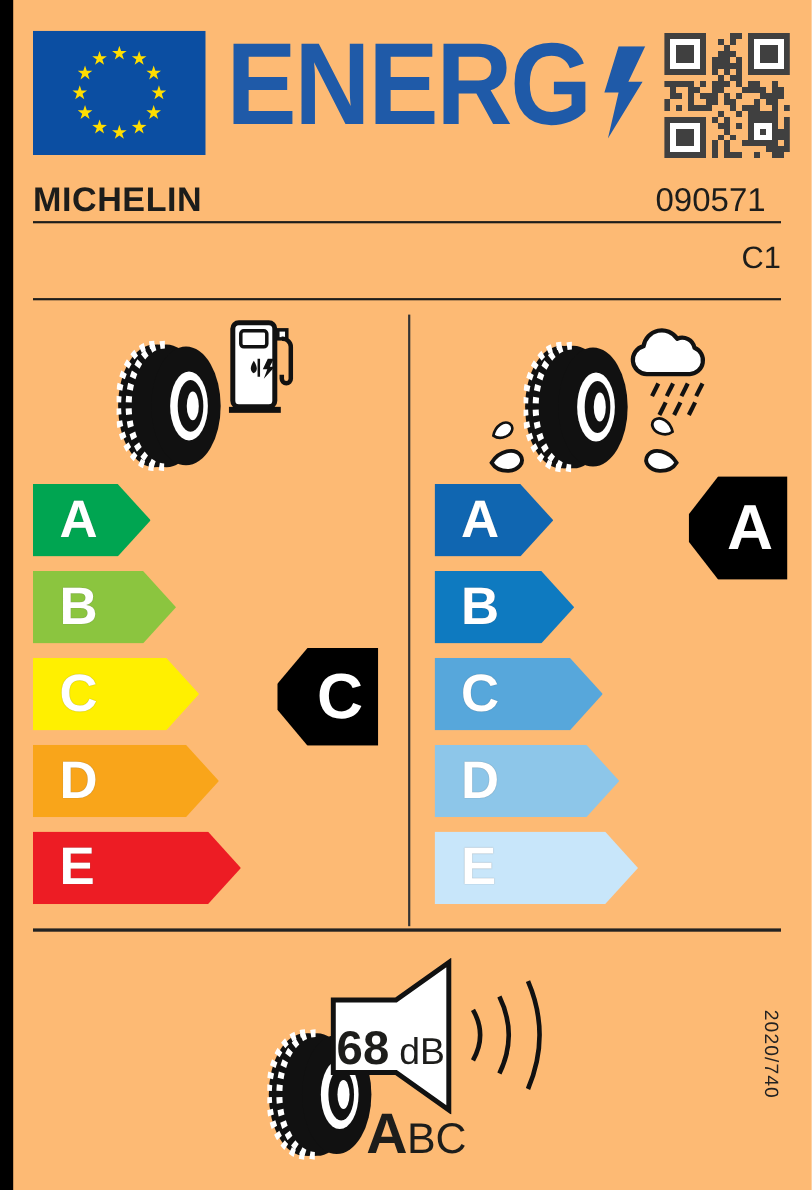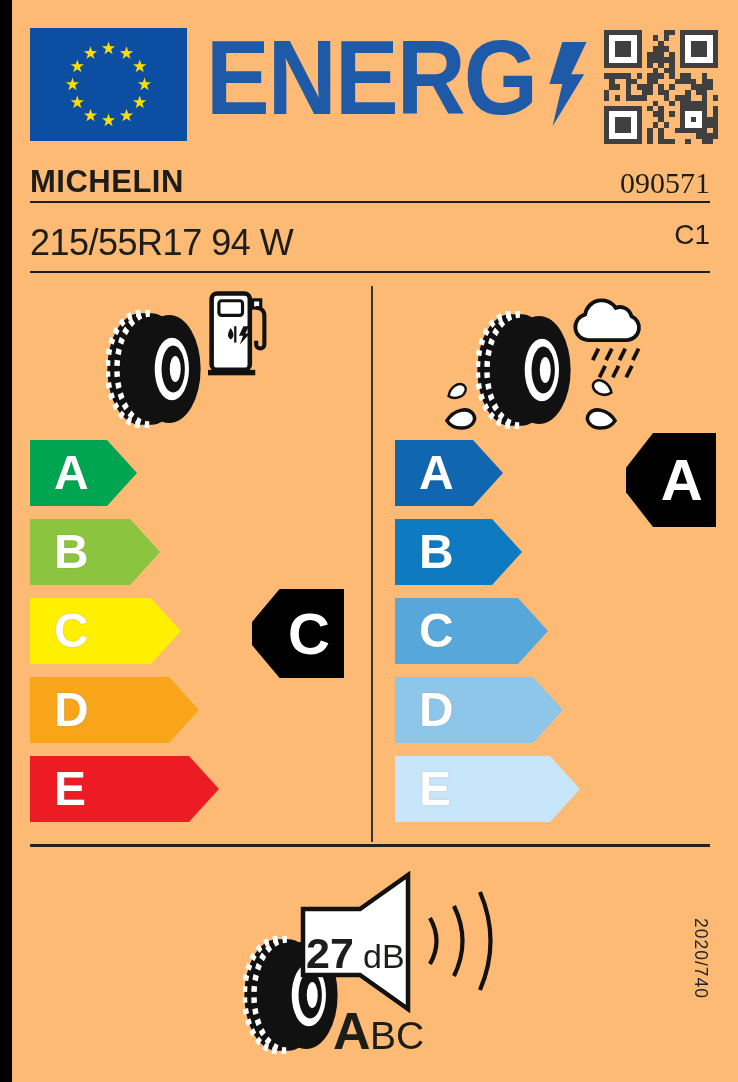--- a/index.html
+++ b/index.html
@@ -11,21 +11,21 @@
   
   .edge-strip{left:0;top:0;width:12px;height:1082px;background:#000;}
   
   .wordmark{
     left:206px; top:24px; font-size:106px; font-weight:bold; line-height:1;
     letter-spacing:-2px; color:#1f5aa8; transform:scaleX(.9); transform-origin:left top;
     white-space:nowrap;
   }
   
   .brand{left:30px; top:164px; font-size:31px; font-weight:bold; letter-spacing:.5px;}
-  .supplier{right:28px; top:166px; font-size:30px;font-family:Liberation Serif, serif;}
+  .supplier{right:42px; top:166px; font-size:30px;}
   .tyre-size{left:30px; top:222px; font-size:36px; letter-spacing:-.5px;}
   .tyre-class{right:28px; top:219px; font-size:28px;}
   .hline{left:30px; width:680px; height:2px; background:#1d1d1b;}
   .hl1{top:201px;} .hl2{top:271px;} .hl3{top:844px; height:3px; background:#222;}
   .vdivider{left:371px; top:286px; width:2px; height:556px; background:#333;}
   
   .arrow{
     height:66px;
     clip-path:polygon(0 0, calc(100% - 30px) 0, 100% 50%, calc(100% - 30px) 100%, 0 100%);
   }
@@ -251,21 +251,20 @@
       <rect x="1" y="15" width="5" height="5" fill="#fff"></rect>
       <rect x="2" y="16" width="3" height="3" fill="#404040"></rect>
       <rect x="14" y="14" width="5" height="5" fill="#404040"></rect>
       <rect x="15" y="15" width="3" height="3" fill="#fff"></rect>
       <rect x="16" y="16" width="1" height="1" fill="#404040"></rect>
     </svg>
 
   <div class="abs brand">MICHELIN</div>
   <div class="abs supplier">090571</div>
   <div class="abs hline hl1"></div>
-  <div class="abs tyre-size">215/55R17 94 W</div>
   <div class="abs tyre-class">C1</div>
   <div class="abs hline hl2"></div>
 
   <svg class="abs" style="left:106px;top:308px" width="96" height="122" viewBox="0 0 140 140" preserveAspectRatio="none">
     <use href="#tyre-sym"></use>
   </svg>
 
   <svg class="abs" style="left:208px;top:290px" width="60" height="87" viewBox="0 0 66 94">
     <rect x="0" y="87" width="52" height="6" fill="#111"></rect>
     <rect x="4" y="3" width="42" height="84" rx="6" fill="#fff" stroke="#111" stroke-width="5"></rect>
@@ -349,19 +348,19 @@
     <use href="#tyre-sym"></use>
   </svg>
   <svg class="abs" style="left:300px;top:871px" width="112" height="142" viewBox="0 0 112 142">
     <path d="M3,38 H60 L108,4 V138 L60,104 H3 Z" fill="#fff" stroke="#111" stroke-width="4.5" stroke-linejoin="miter"></path>
   </svg>
   <svg class="abs" style="left:424px;top:882px" width="78" height="118" viewBox="0 0 78 118">
     <path d="M6,36 q13,23 0,46" fill="none" stroke="#111" stroke-width="4.2"></path>
     <path d="M30,24 q17,35 0,70" fill="none" stroke="#111" stroke-width="4.2"></path>
     <path d="M56,10 q21,49 0,98" fill="none" stroke="#111" stroke-width="4.2"></path>
   </svg>
-  <div class="abs db-value">27</div>
+  <div class="abs db-value">68</div>
   <div class="abs db-unit">dB</div>
   <div class="abs noise-class">A</div>
   <div class="abs noise-rest">BC</div>
 
   <div class="abs regulation">2020/740</div>
 </div>
 
 </body></html>

